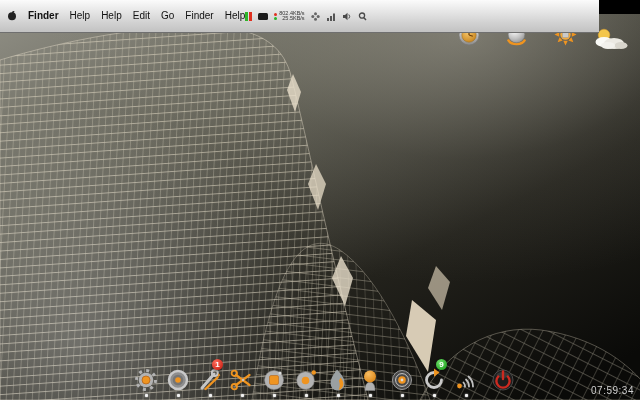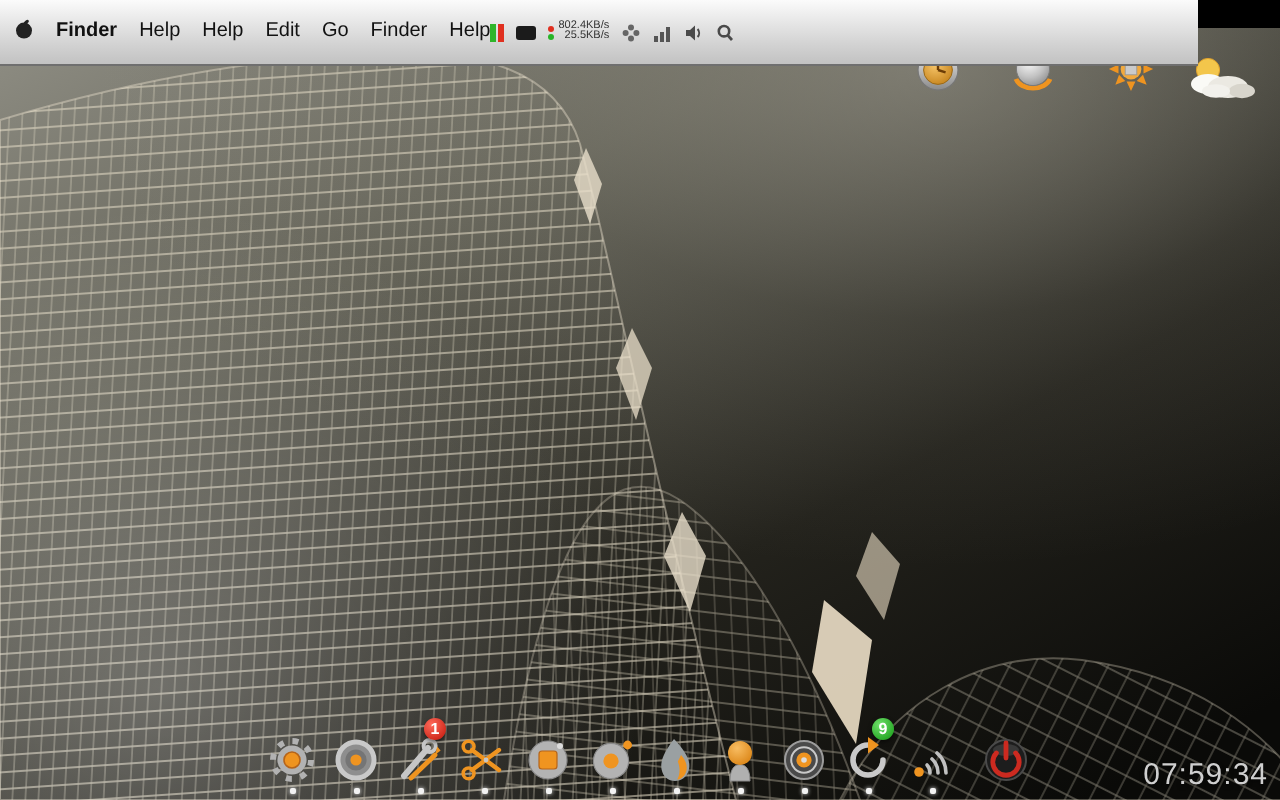--- a/index.html
+++ b/index.html
@@ -42,21 +42,21 @@
   .run-dot{width:3px;height:3px;margin-top:1px;background:#f2f2f2;border-radius:1px;
            box-shadow:0 0 2px rgba(255,255,255,.9);}
   .run-dot.off{visibility:hidden;}
   .badge{position:absolute;top:-8px;left:15px;min-width:11px;height:11px;border-radius:6px;
     font-size:8px;font-weight:bold;color:#fff;text-align:center;line-height:11px;
     box-shadow:0 1px 2px rgba(0,0,0,.5);z-index:5;}
   .badge.red{background:radial-gradient(circle at 35% 30%,#ff6a5a,#c01408);}
   .badge.green{background:radial-gradient(circle at 35% 30%,#6fe06a,#119611);}
 
   
-  .clock{position:absolute;right:6px;bottom:4px;font-size:15px;color:#cfcfcf;
+  .clock{position:absolute;right:6px;bottom:4px;font-size:10px;color:#cfcfcf;
     letter-spacing:.5px;text-shadow:0 1px 2px rgba(0,0,0,.6);z-index:20;}
 </style>
 </head>
 <body>
 
 <div class="menubar">
   <div class="mb-left">
     <span>
       <svg width="10" height="11" viewBox="0 0 10 11">
         <ellipse cx="6.2" cy="2" rx="1.4" ry="0.8" fill="#222" transform="rotate(-35 6.2 2)"></ellipse>

